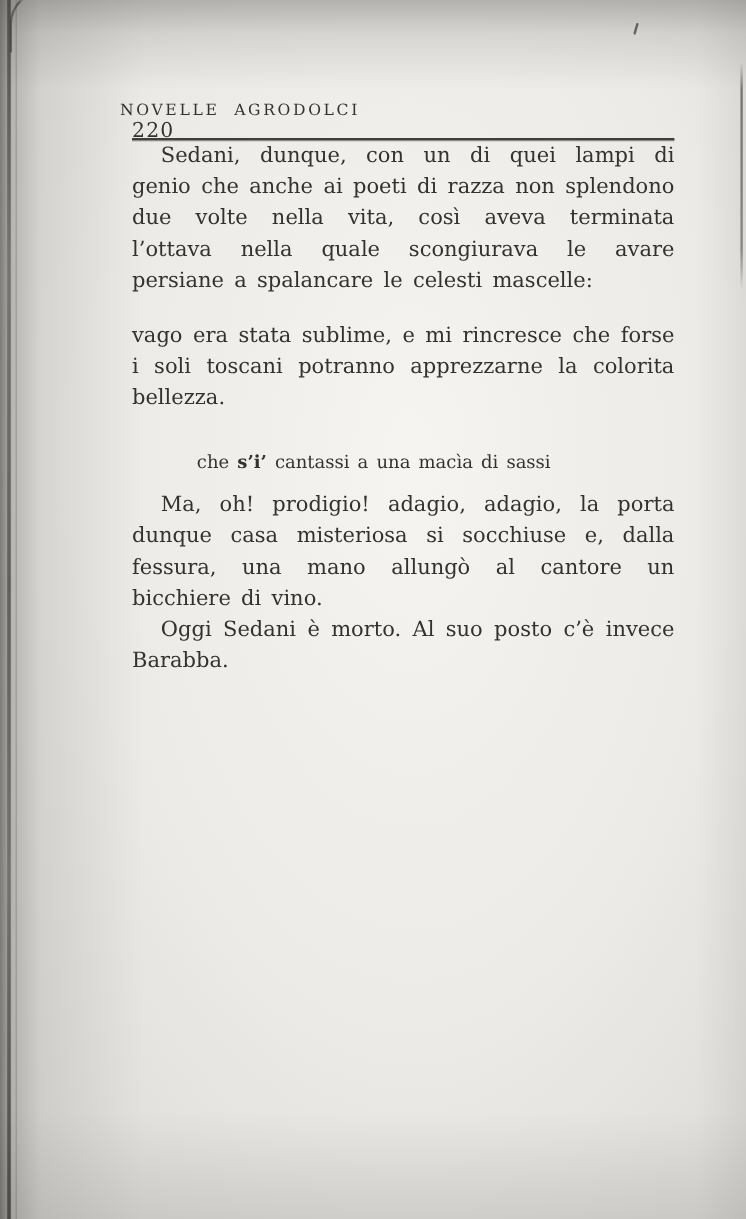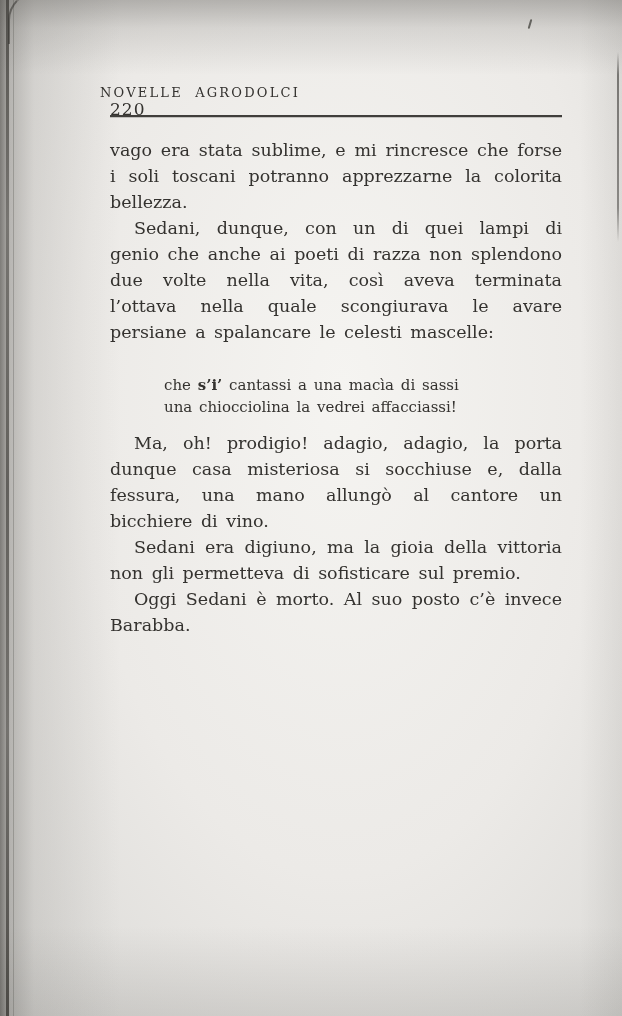--- a/index.html
+++ b/index.html
@@ -85,32 +85,30 @@
   <div class="ink-mark"></div>
 
   <div class="content">
 
     <div class="header-row">
       <span class="page-num">220</span>
       <span class="running-title">NOVELLE AGRODOLCI</span>
     </div>
     <div class="header-rule"></div>
 
+    <p class="para">Sedani, dunque, con un di quei lampi di genio che anche ai poeti di razza non splendono due volte nella vita, così aveva terminata l’ottava nella quale scongiurava le avare persiane a spalancare le celesti mascelle:</p>
+
     <p class="para first">vago era stata sublime, e mi rincresce che forse i soli toscani potranno apprezzarne la colorita bellezza.</p>
-
-    <p class="para">Sedani, dunque, con un di quei lampi di genio che anche ai poeti di razza non splendono due volte nella vita, così aveva terminata l’ottava nella quale scongiurava le avare persiane a spalancare le celesti mascelle:</p>
 
     <div class="verse">
       <div class="verse-line"><span>che </span><span class="bold">s’i’</span><span> cantassi a una macìa di sassi</span></div>
-      <div class="verse-line">una chiocciolina la vedrei affacciassi!</div>
     </div>
 
 
     <p class="para">Ma, oh! prodigio! adagio, adagio, la porta dunque casa misteriosa si socchiuse e, dalla fessura, una mano allungò al cantore un bicchiere di vino.</p>
 
-    <p class="para">Sedani era digiuno, ma la gioia della vittoria non gli permetteva di sofisticare sul premio.</p>
 
 
     <p class="para">Oggi Sedani è morto. Al suo posto c’è invece Barabba.</p>
 
 
   </div>
 </div>
 
 </body></html>

